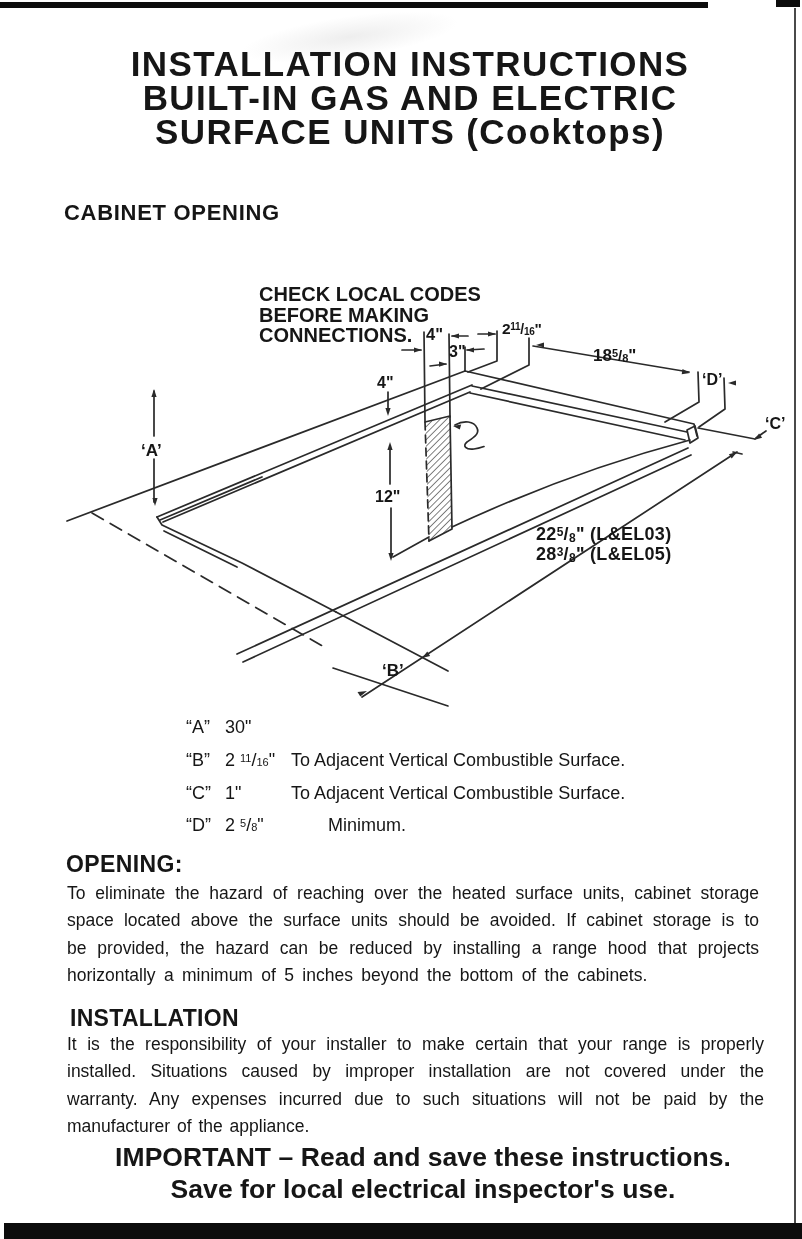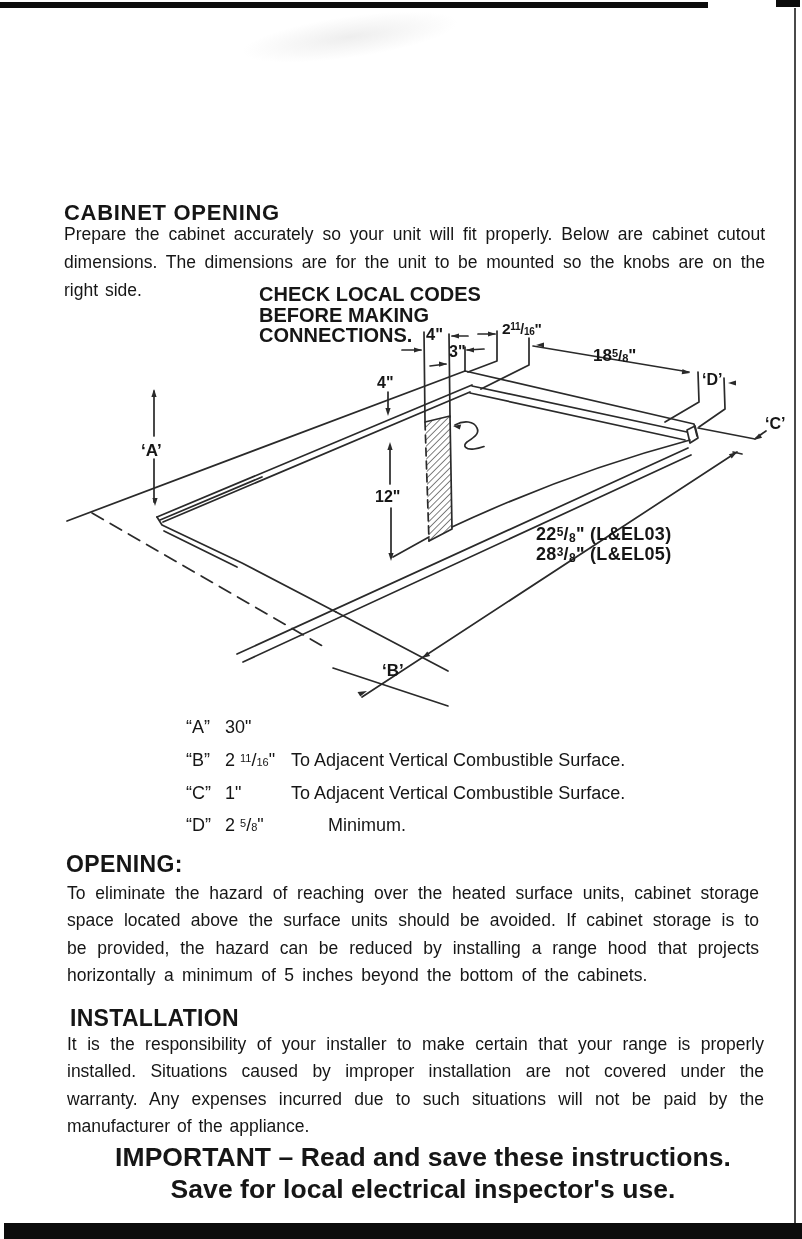--- a/index.html
+++ b/index.html
@@ -18,27 +18,25 @@
 <div class="abs" style="left:0px;top:2px;width:708px;height:6px;background:#0c0c0c;"></div>
 
 <div class="abs" style="left:776px;top:0px;width:24px;height:7px;background:#0c0c0c;"></div>
 
 <div class="abs" style="left:794px;top:8px;width:2px;height:1215px;background:#4a4a4a;"></div>
 
 <div class="abs" style="left:4px;top:1223px;width:798px;height:16px;background:#0c0c0c;"></div>
 
 <div class="abs" style="left:240px;top:16px;width:220px;height:42px;background:radial-gradient(ellipse at center, rgba(160,160,160,0.18), rgba(255,255,255,0) 70%);transform:rotate(-8deg);"></div>
 
+<div class="abs b" style="left:18px;top:47px;width:784px;text-align:center;font-size:35px;line-height:34px;letter-spacing:1.4px;">
+INSTALLATION INSTRUCTIONS<br>BUILT-IN GAS AND ELECTRIC<br>SURFACE UNITS (Cooktops)</div>
 
 <div class="abs b" style="left:64px;top:200px;font-size:22px;letter-spacing:0.7px;">CABINET OPENING</div>
 
-<div class="abs just" style="left:64px;top:221px;width:701px;font-size:17.5px;line-height:27.8px;word-spacing:2px;">Prepare
-the cabinet accurately so your unit will fit properly. Below are cabinet cutout
-dimensions. The dimensions are for the unit to be mounted so the knobs are on the
-right side.</div>
 
 <div class="abs b" style="left:259px;top:284px;font-size:20px;line-height:20.6px;">CHECK LOCAL CODES<br>BEFORE MAKING<br>CONNECTIONS.</div>
 
 <svg class="abs" style="left:0px;top:300px;" width="802" height="420" viewBox="0 300 802 420" fill="none" stroke="#2a2a2a" stroke-width="1.7" stroke-linecap="round" stroke-linejoin="round">
 <defs>
 <pattern id="hatch" patternUnits="userSpaceOnUse" width="4.6" height="4.6" patternTransform="rotate(45)">
 <line x1="0" y1="0" x2="0" y2="4.6" stroke="#2a2a2a" stroke-width="1.2"></line>
 </pattern>
 </defs>
 

